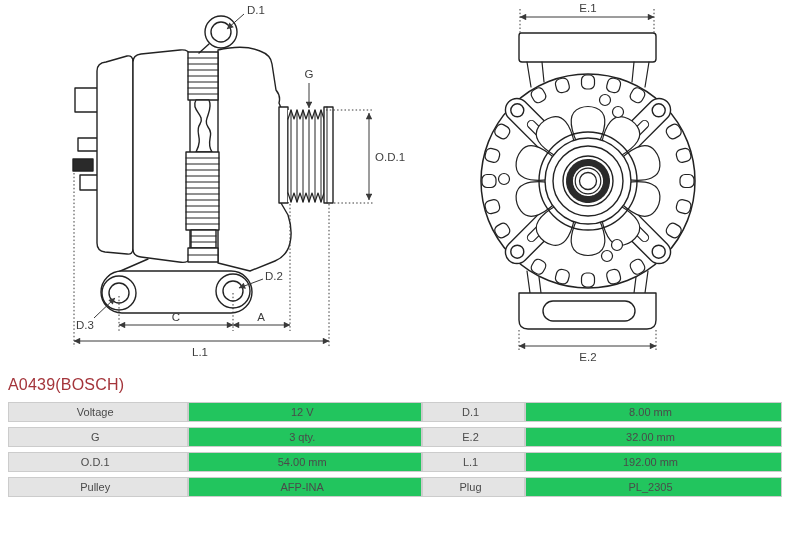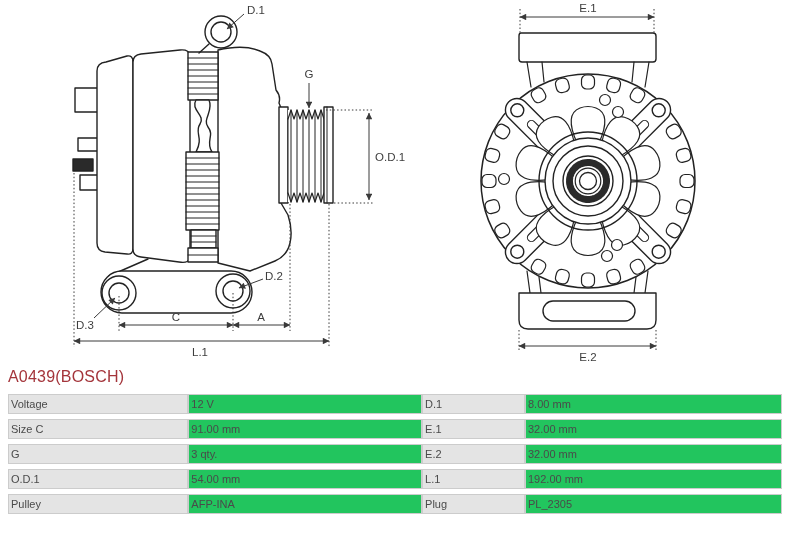--- a/index.html
+++ b/index.html
@@ -1,22 +1,22 @@
 <!DOCTYPE html>
 <html><head>
 <meta charset="utf-8">
 <style>
   html,body{margin:0;padding:0;background:#fff;}
   body{width:790px;height:560px;overflow:hidden;font-family:"Liberation Sans",sans-serif;}
   .drawings{width:790px;height:364px;position:relative;}
   svg{display:block;}
   svg text{font-family:"Liberation Sans",sans-serif;font-size:11.5px;fill:#3d3d3d;}
-  .part-title{margin:4px 0 3px 8px;font-size:16px;font-weight:400;color:#a4353b;letter-spacing:.2px;}
+  .part-title{margin:12px 0 3px 8px;font-size:16px;font-weight:400;color:#a4353b;letter-spacing:.2px;}
   table.specs{width:774px;margin:0 8px;border-collapse:separate;border-spacing:0 5px;table-layout:fixed;}
-  table.specs td{border:1px solid #cccccc;height:18px;padding:0 8px 0 2px;text-align:left;
+  table.specs td{border:1px solid #cccccc;height:18px;padding:0 8px 0 2px;text-align:center;
                  vertical-align:middle;font-size:11px;color:#4a4a4a;overflow:hidden;white-space:nowrap;}
   td.lbl{background:#e4e4e4;}
   td.val{background:#22c55e;color:#3f3f3f;}
 </style>
 </head>
 <body>
 
 <div class="drawings">
 <svg width="790" height="364" viewBox="0 0 790 364">
   <defs>
@@ -203,26 +203,20 @@
       <col style="width:33.2%">
   </colgroup>
   <tbody>
     <tr>
       <td class="lbl">Voltage</td>
       <td class="val">12 V</td>
       <td class="lbl">D.1</td>
       <td class="val">8.00 mm</td>
     </tr>
     <tr>
-      <td class="lbl">Size C</td>
-      <td class="val">91.00 mm</td>
-      <td class="lbl">E.1</td>
-      <td class="val">32.00 mm</td>
-    </tr>
-    <tr>
       <td class="lbl">G</td>
       <td class="val">3 qty.</td>
       <td class="lbl">E.2</td>
       <td class="val">32.00 mm</td>
     </tr>
     <tr>
       <td class="lbl">O.D.1</td>
       <td class="val">54.00 mm</td>
       <td class="lbl">L.1</td>
       <td class="val">192.00 mm</td>

